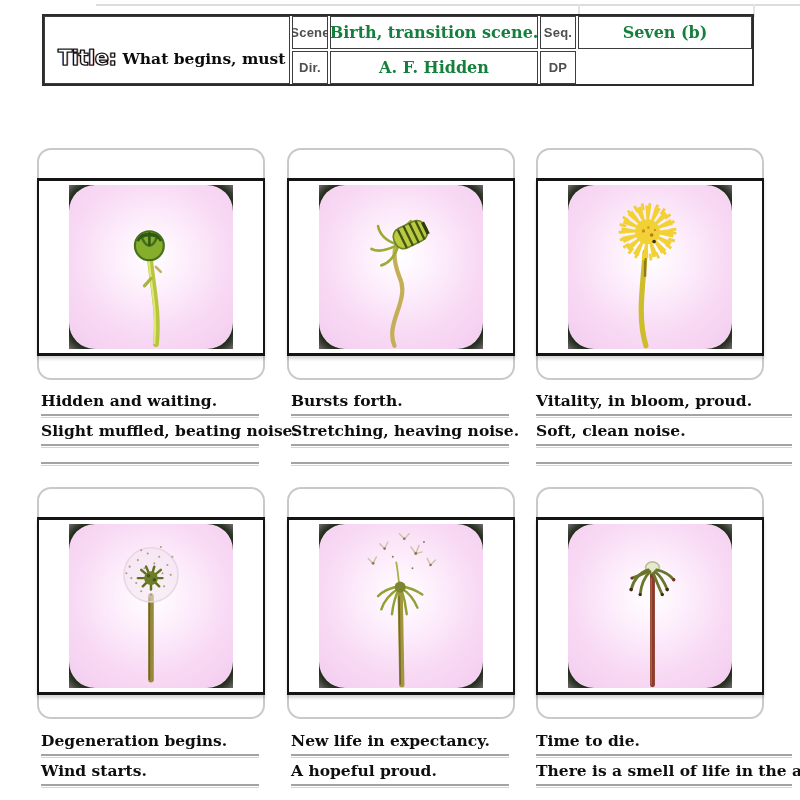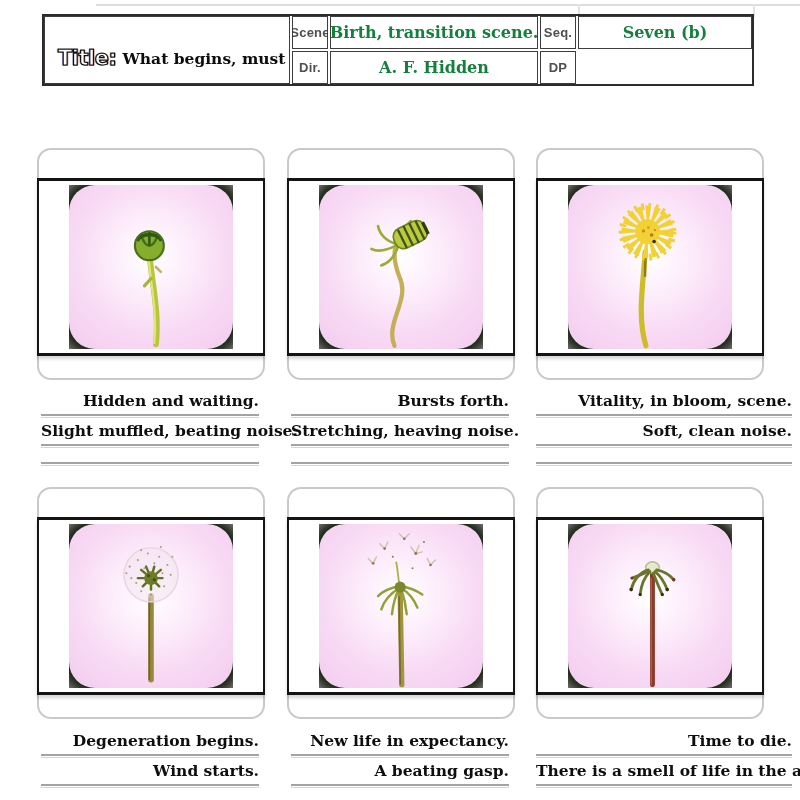--- a/index.html
+++ b/index.html
@@ -53,21 +53,21 @@
     width:164px;height:164px;margin:4px auto 0;position:relative;overflow:hidden;
     background:radial-gradient(circle at 50% 44%, #ffffff 0%, #fdeefc 30%, #f8daf4 62%, #f3ccef 100%);
   }
   .photo svg{position:absolute;inset:0;display:block;}
   .vig{
     position:absolute;inset:0;border-radius:26px;
     box-shadow:0 0 20px 13px #0c1a07, 0 0 8px 3px rgba(45,95,35,.5);
   }
 
   
-  .caps{position:absolute;text-align:right;}
+  .caps{position:absolute;text-align:left;}
   .cap{
     font-weight:bold;font-size:15.5px;line-height:22px;height:22px;
     color:#0e0e0e;white-space:nowrap;
   }
   .rule{height:1px;border-top:2px solid #a3a3a3;border-bottom:1px solid #d4d4d4;margin:2px 0;}
   .rule-spacer{margin-top:14px;}
 </style>
 </head>
 <body>
 
@@ -295,38 +295,38 @@
   <div class="rule rule-spacer"></div>
 </div>
 <div class="caps" style="left:291px;top:390px;width:218px;">
   <div class="cap">Bursts forth.</div>
   <div class="rule"></div>
   <div class="cap">Stretching, heaving noise.</div>
   <div class="rule"></div>
   <div class="rule rule-spacer"></div>
 </div>
 <div class="caps" style="left:536px;top:390px;width:256px;">
-  <div class="cap">Vitality, in bloom, scene.</div>
+  <div class="cap">Vitality, in bloom, proud.</div>
   <div class="rule"></div>
   <div class="cap">Soft, clean noise.</div>
   <div class="rule"></div>
   <div class="rule rule-spacer"></div>
 </div>
 
 <div class="caps" style="left:41px;top:730px;width:218px;">
   <div class="cap">Degeneration begins.</div>
   <div class="rule"></div>
   <div class="cap">Wind starts.</div>
   <div class="rule"></div>
 
 </div>
 <div class="caps" style="left:291px;top:730px;width:218px;">
   <div class="cap">New life in expectancy.</div>
   <div class="rule"></div>
-  <div class="cap">A beating gasp.</div>
+  <div class="cap">A hopeful proud.</div>
   <div class="rule"></div>
 
 </div>
 <div class="caps" style="left:536px;top:730px;width:256px;">
   <div class="cap">Time to die.</div>
   <div class="rule"></div>
   <div class="cap">There is a smell of life in the air.</div>
   <div class="rule"></div>
 
 </div>

